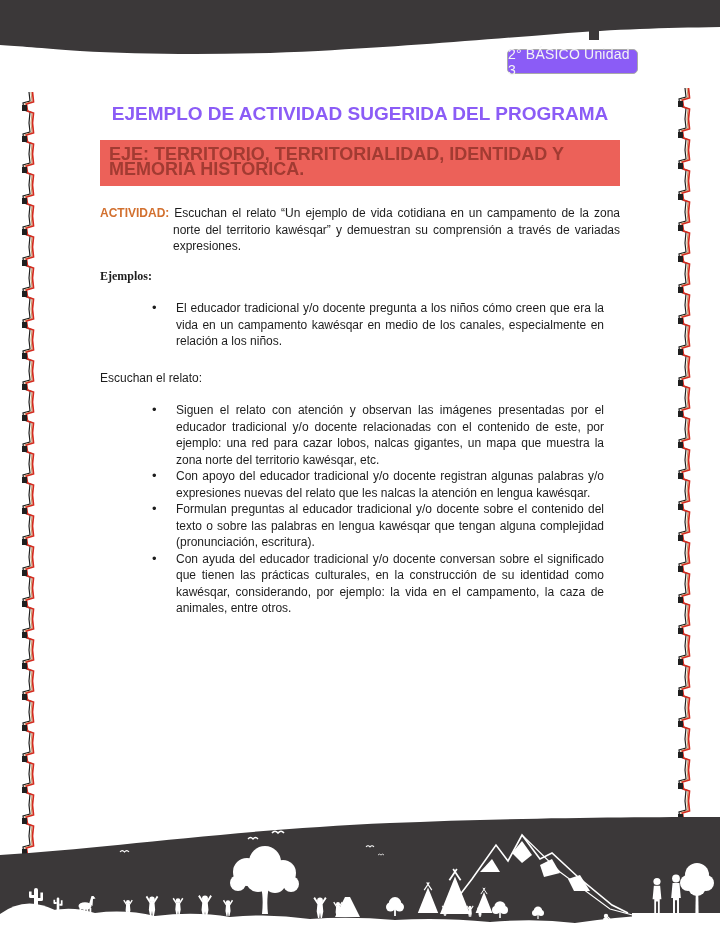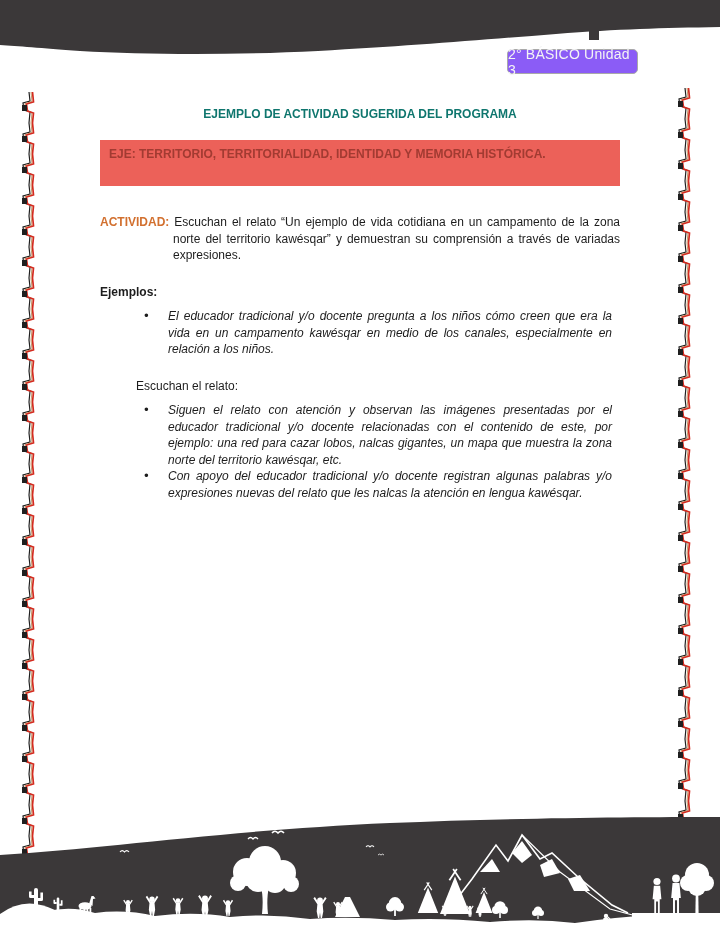--- a/index.html
+++ b/index.html
@@ -18,44 +18,44 @@
     display:flex;align-items:center;justify-content:center;
     box-sizing:border-box;
     margin-top:12px;
   }
   
   .border-left{position:absolute;left:20px;top:92px;width:24px;height:766px;}
   .border-right{position:absolute;left:676px;top:88px;width:24px;height:772px;}
   
   .content{position:absolute;left:100px;top:0;width:520px;font-size:12px;line-height:16.5px;}
   .doc-title{
-    margin:104px 0 11px 0;font-size:12px;line-height:20px;font-weight:bold;
-    text-align:center;color:#0f766e;
+    margin:104px 0 11px 0;font-size:19px;line-height:20px;font-weight:bold;
+    text-align:center;color:#8b5cf6;
   }
   .eje-banner{
     margin-top:16px;height:46px;box-sizing:border-box;
     background:#ec6159;color:#a23b32;
-    font-weight:bold;font-size:12px;line-height:15px;
+    font-weight:bold;font-size:18px;line-height:15px;
     padding:7px 9px 0 9px;
   }
   .activity{
-    margin:28px 0 0 0;text-align:justify;
+    margin:19px 0 0 0;text-align:justify;
     padding-left:73px;text-indent:-73px;
   }
   .activity .act-label{font-weight:bold;color:#d2702f;}
-  .sec-heading{margin:20px 0 0 0;font-weight:bold;}
+  .sec-heading{margin:13px 0 0 0;font-weight:bold;font-family:Liberation Serif, serif;}
   .plain{margin:0;}
-  ul.bullets{margin:8px;padding:0;list-style:none;font-style:italic;}
+  ul.bullets{margin:16px;padding:0;list-style:none;}
   ul.bullets li{
     position:relative;padding-left:60px;text-align:justify;margin:0;
   }
   ul.bullets li::before{
     content:"\2022";position:absolute;left:36px;top:0;font-size:13px;
   }
-  .spaced{margin-top:20px;margin-left:36px;}
+  .spaced{margin-top:20px;}
   
   .footer-art{position:absolute;left:0;top:817px;width:720px;height:115px;}
 </style>
 </head>
 <body>
 
 <svg class="top-band" viewBox="0 0 720 62" preserveAspectRatio="none">
   <path fill="#3b3839" d="M0,0 H720 V27 C660,28 620,29 556,34 C478,40 410,46 318,51 C238,55 148,55 80,51 C40,48 18,46 0,45 Z"></path>
   <rect x="589" y="26" width="10" height="14" fill="#3b3839"></rect>
 </svg>
@@ -96,20 +96,22 @@
 
   <ul class="bullets">
     <li>El educador tradicional y/o docente pregunta a los niños cómo creen que era la vida en un campamento kawésqar en medio de los canales, especialmente en relación a los niños.</li>
   </ul>
 
   <p class="plain spaced">Escuchan el relato:</p>
 
   <ul class="bullets">
     <li>Siguen el relato con atención y observan las imágenes presentadas por el educador tradicional y/o docente relacionadas con el contenido de este, por ejemplo: una red para cazar lobos, nalcas gigantes, un mapa que muestra la zona norte del territorio kawésqar, etc.</li>
     <li>Con apoyo del educador tradicional y/o docente registran algunas palabras y/o expresiones nuevas del relato que les nalcas la atención en lengua kawésqar.</li>
+    <li>Formulan preguntas al educador tradicional y/o docente sobre el contenido del texto o sobre las palabras en lengua kawésqar que tengan alguna complejidad (pronunciación, escritura).</li>
+    <li>Con ayuda del educador tradicional y/o docente conversan sobre el significado que tienen las prácticas culturales, en la construcción de su identidad como kawésqar, considerando, por ejemplo: la vida en el campamento, la caza de animales, entre otros.</li>
   </ul>
 </div>
 
 <svg class="footer-art" viewBox="0 0 720 115" preserveAspectRatio="none">
   <defs>
     <g id="person" fill="#fff">
       <circle cx="0" cy="-16" r="2.6"></circle>
       <path d="M-2.4,-12.5 L-6,-18 L-4.6,-19.2 L-1.5,-14 L1.5,-14 L4.6,-19.2 L6,-18 L2.4,-12.5 L3,-6 L1.8,0 L0.6,0 L0,-5 L-0.6,0 L-1.8,0 L-3,-6 Z"></path>
     </g>
     <g id="figure" fill="#fff">

